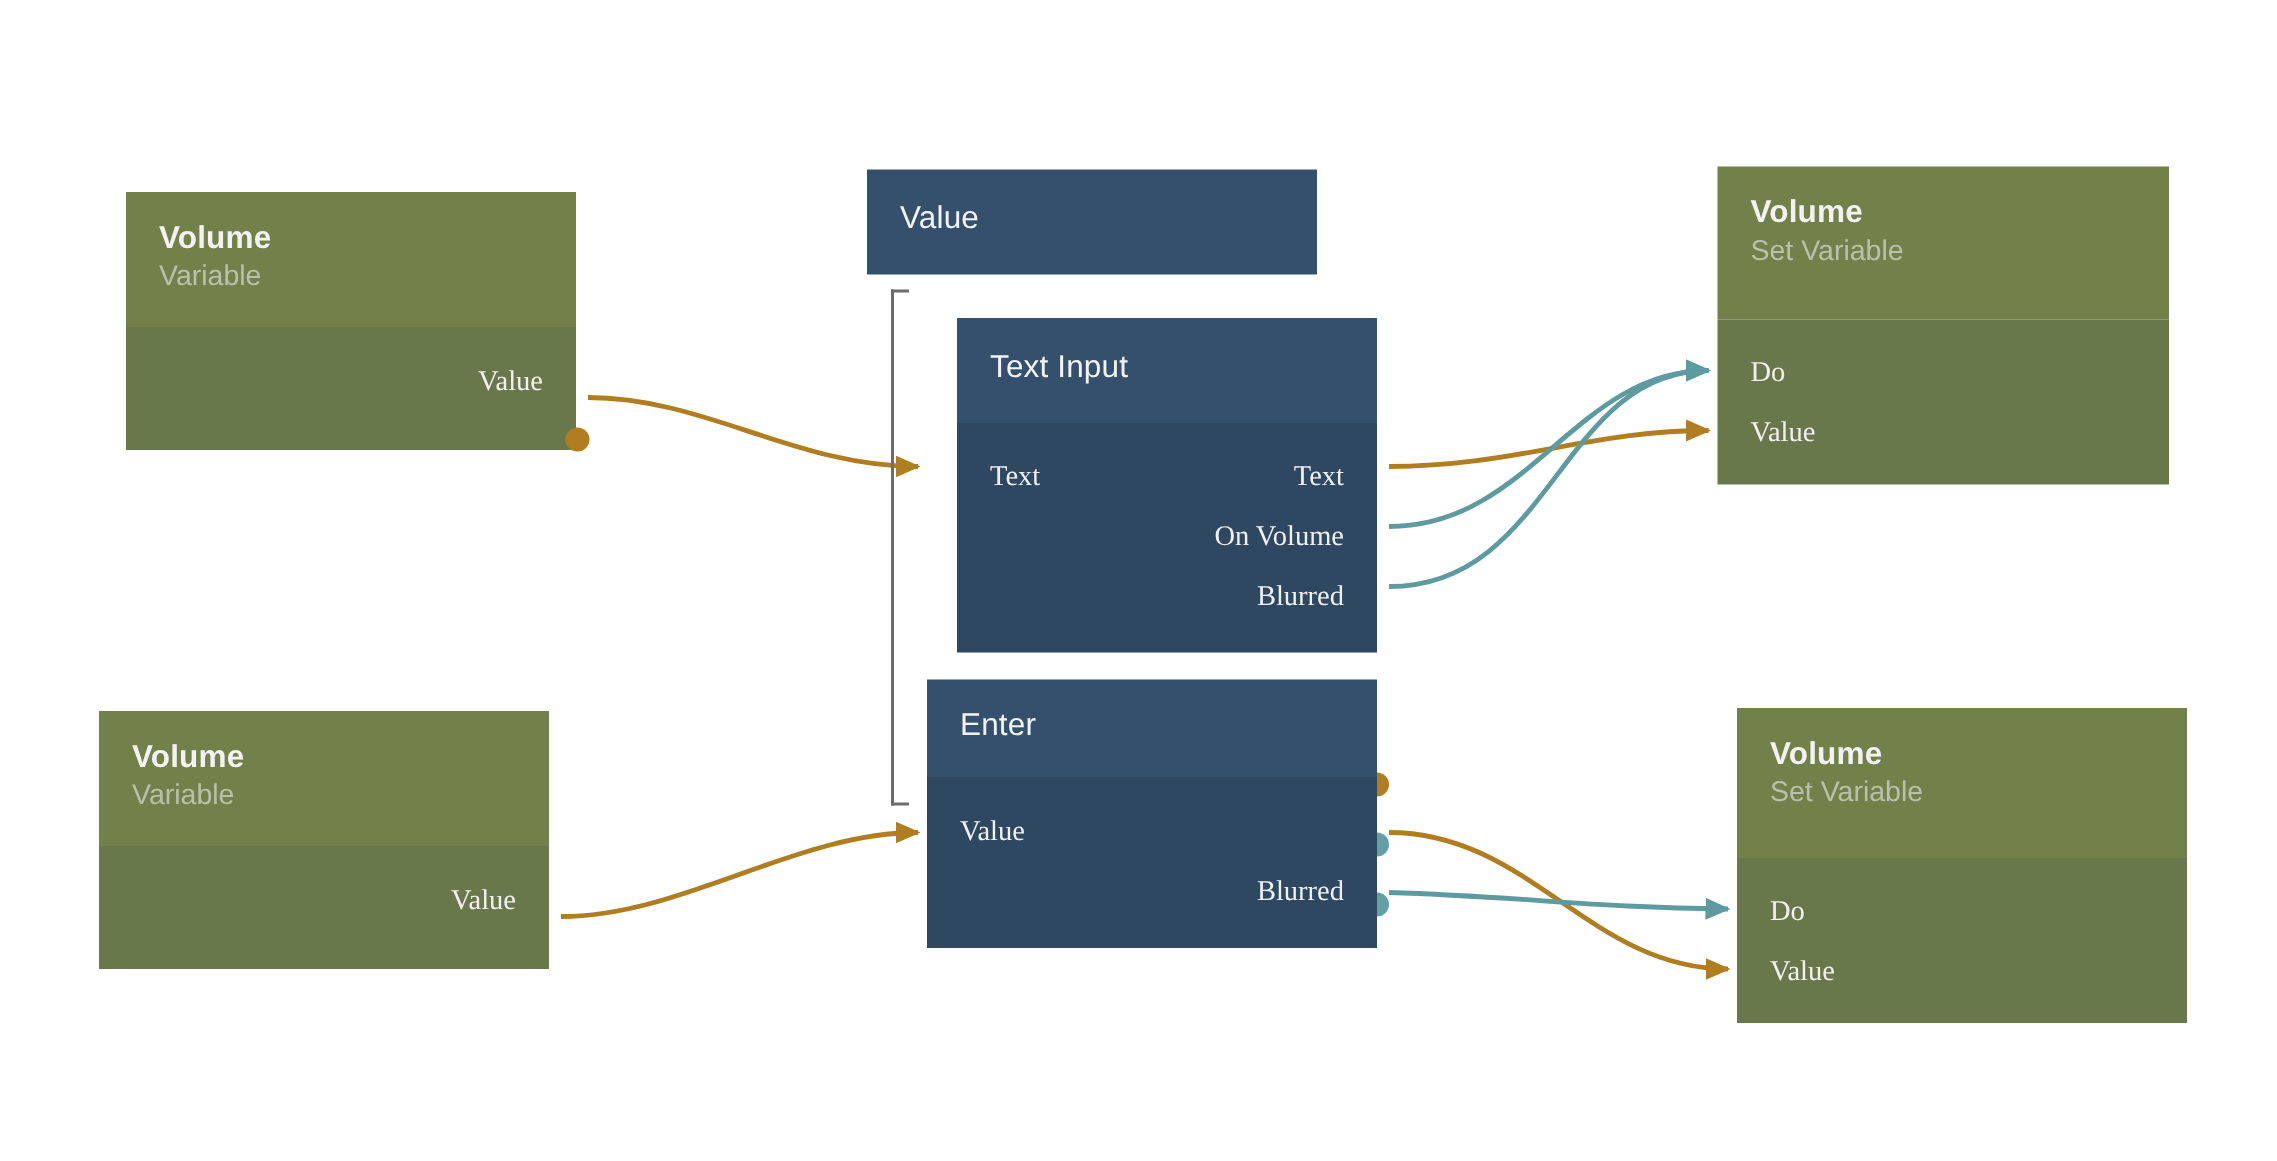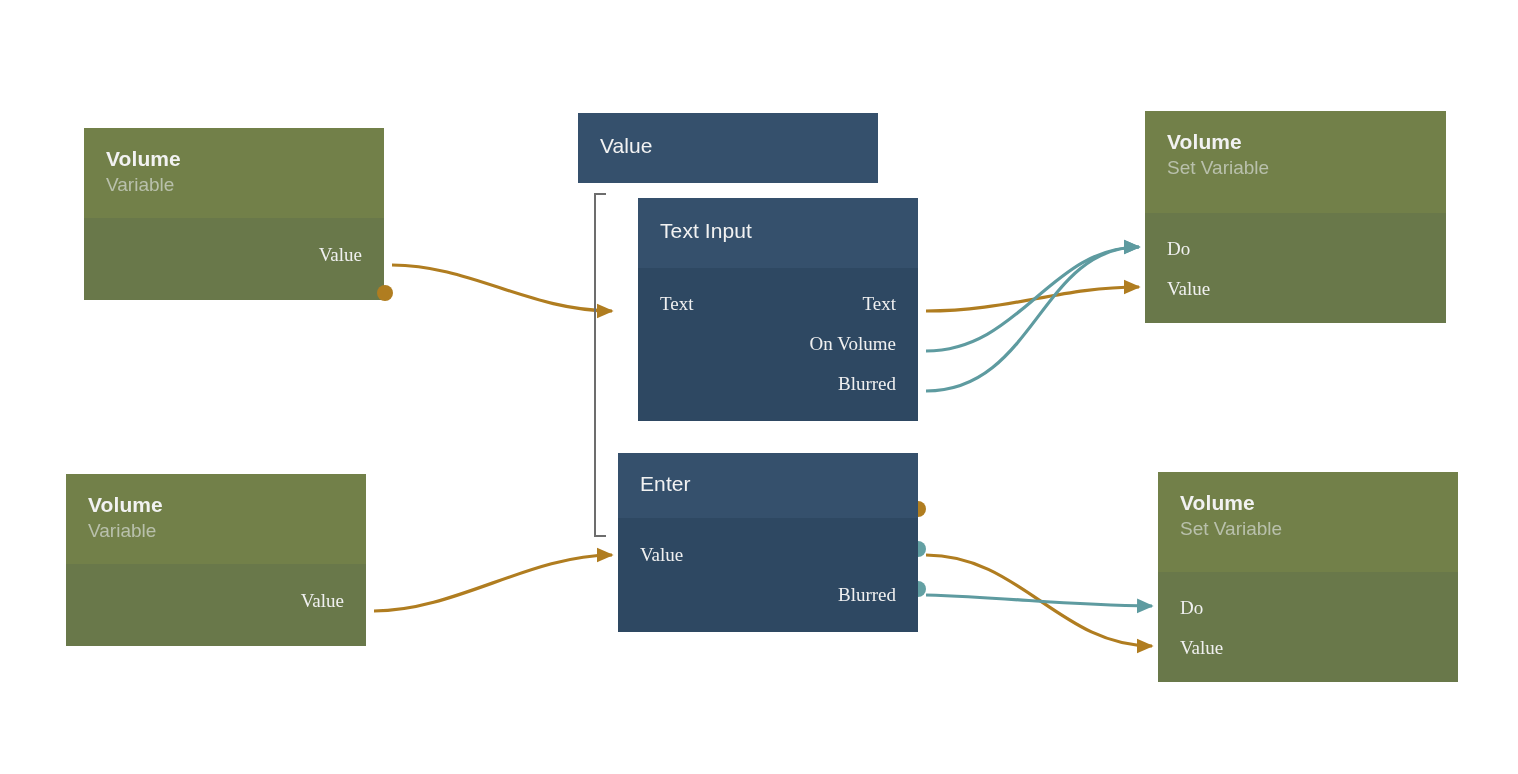--- a/index.html
+++ b/index.html
@@ -135,21 +135,21 @@
   </div>
 
   <div class="node node-blue" style="left:578px; top:113px; width:300px; height:70px;">
     <div class="node-header" style="height:70px; padding-top:20px;">
       <div class="node-title plain">Value</div>
     </div>
   </div>
 
   <div class="group-bracket" style="left:594px; top:193px; height:344px;"></div>
 
-  <div class="node node-blue" style="left:618px; top:198px; width:300px; height:223px;padding-left:20px;">
+  <div class="node node-blue" style="left:618px; top:212px; width:300px; height:223px;padding-left:20px;">
     <div class="node-header" style="height:70px; padding-top:20px;">
       <div class="node-title plain">Text Input</div>
     </div>
     <div class="node-body" style="height:153px;">
       <div class="port-row in" style="top:26px;">Text</div>
       <div class="port-row out" style="top:26px;">Text</div>
       <div class="port-row out" style="top:66px;">On Volume</div>
       <div class="port-row out" style="top:106px;">Blurred</div>
     </div>
     <div class="port-dot dot-orange" style="left:292px; top:303px;"></div>

